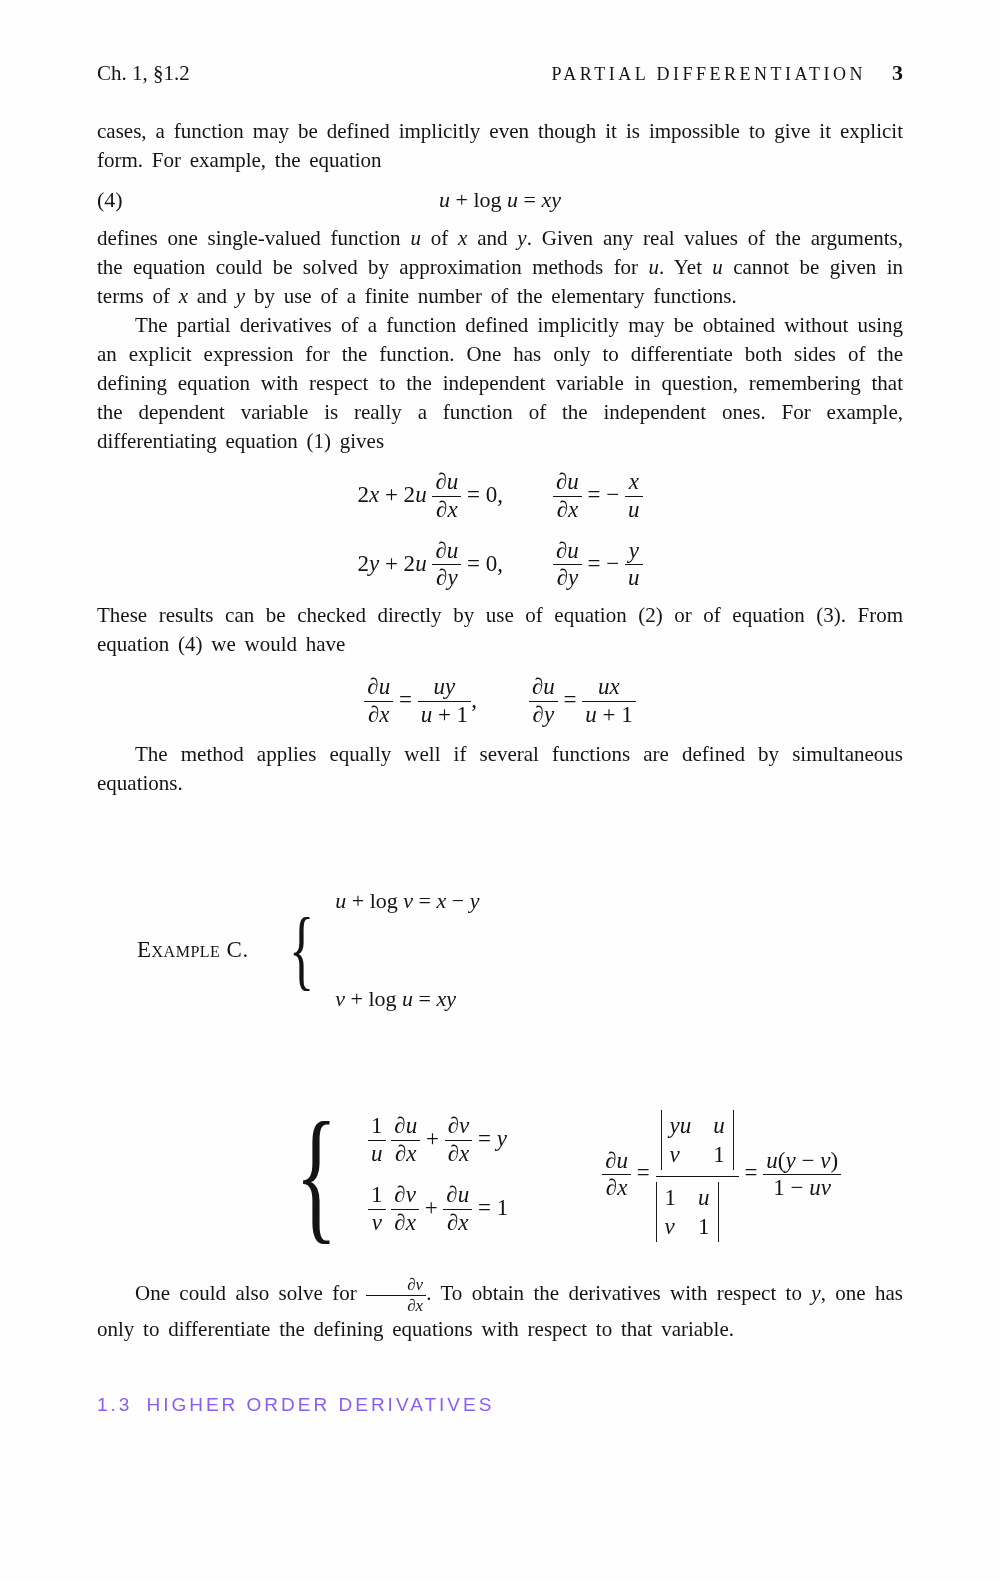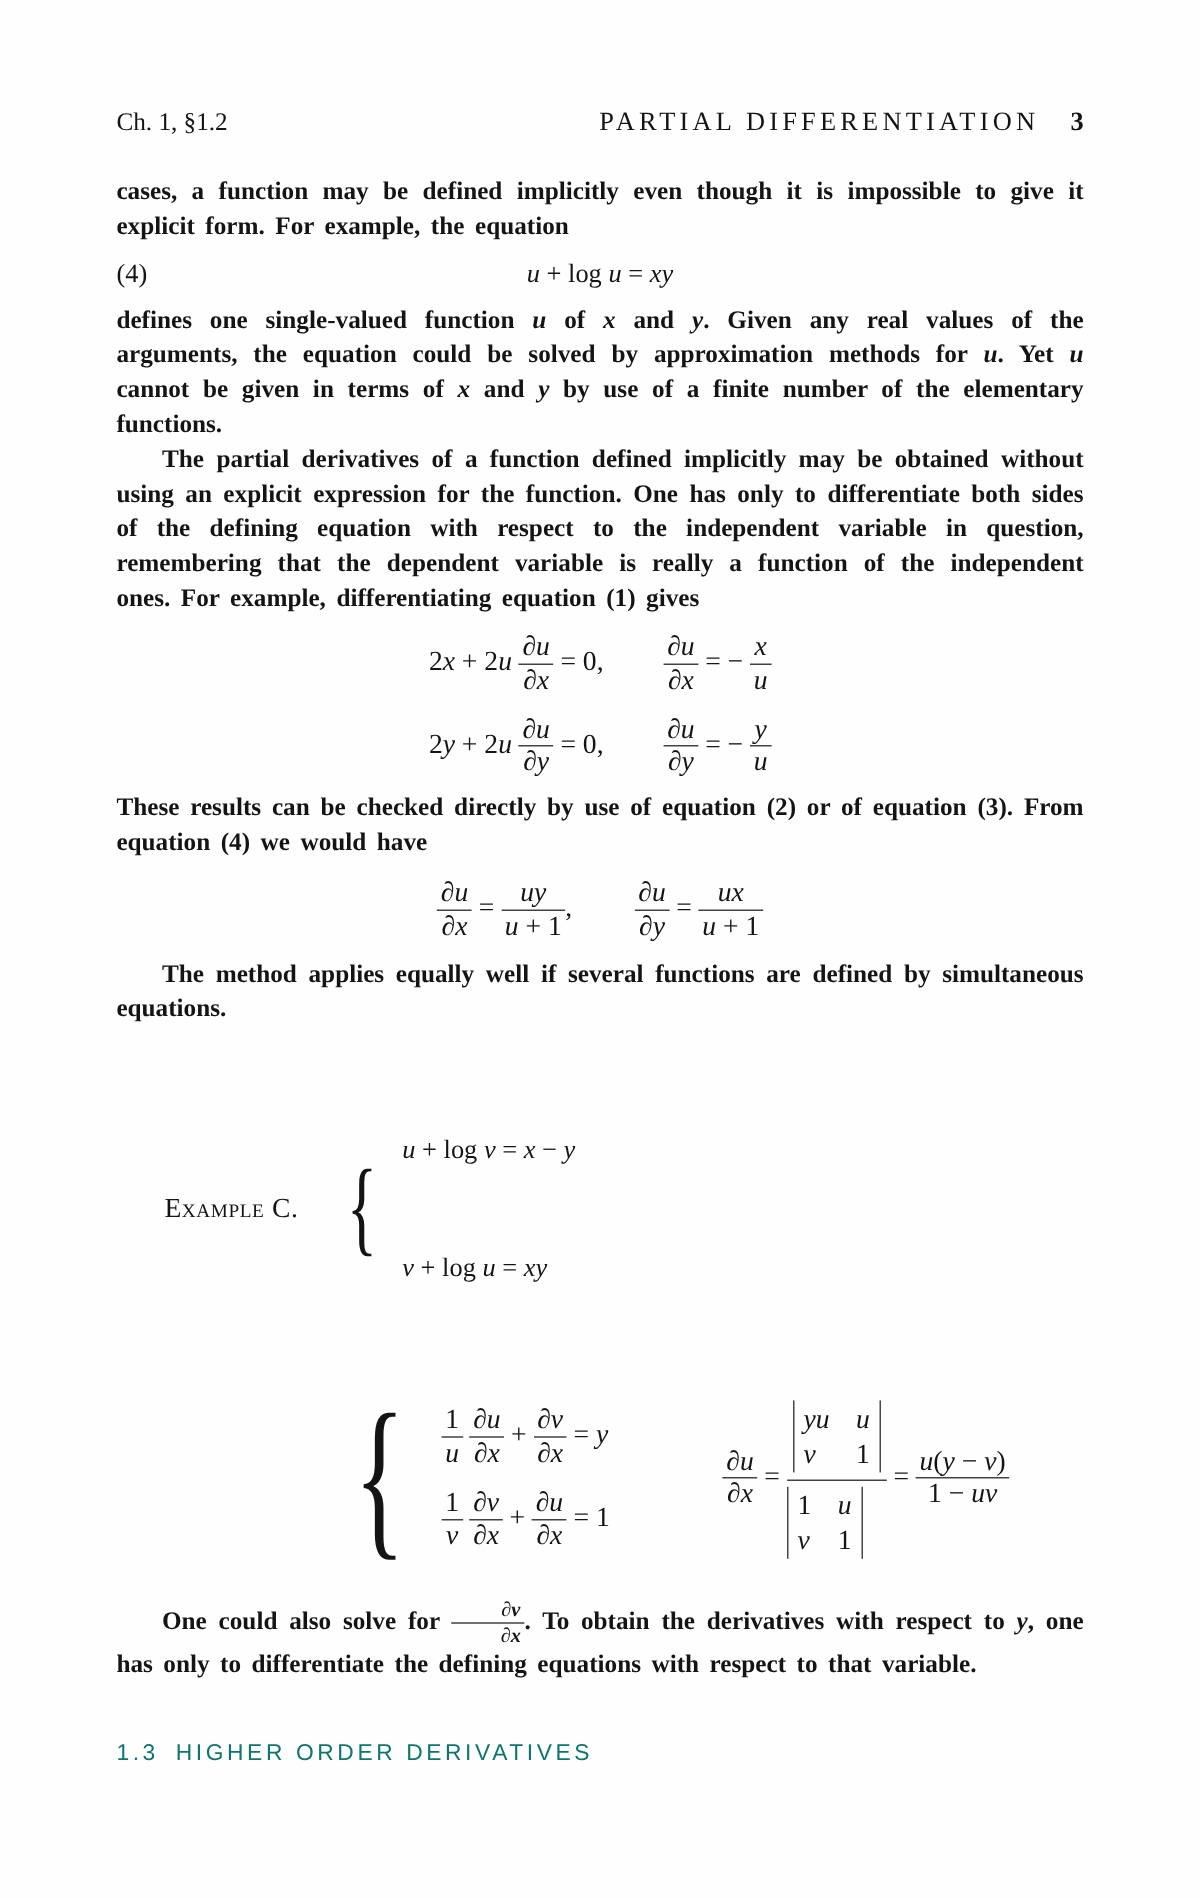--- a/index.html
+++ b/index.html
@@ -2,30 +2,30 @@
 <html><head>
 <meta charset="utf-8">
 <style>
   html,body { margin:0; padding:0; background:#e8e8e8; }
   .page {
     position:relative; width:1000px; height:1582px; margin:0 auto;
     background:#fefefe; color:#141414; overflow:hidden;
     font-family:"Liberation Serif","DejaVu Serif",serif;
     font-size:21px;
   }
-  .content { padding:88px 97px 0 97px; }
+  .content { padding:60px 97px 0 97px; }
 
   
   .pg-header { display:flex; align-items:baseline; }
   .chapter { font-size:21px; }
-  .running { margin-left:auto; font-size:22px; letter-spacing:3.5px; }
+  .running { margin-left:auto; font-size:18px; letter-spacing:3.5px; }
   .pagenum { margin-left:26px; font-size:22px; font-weight:bold; }
 
   
-  .p { text-align:justify; line-height:29px; margin:0; word-spacing:3.5px;font-weight:bold; }
+  .p { text-align:justify; line-height:29px; margin:0; word-spacing:3.5px; }
   .indent { text-indent:38px; }
   .it { font-style:italic; }
 
   
   .m span { white-space:pre; }
   .frac { display:inline-block; vertical-align:middle; text-align:center; line-height:1.08; }
   .frac .num { display:block; border-bottom:1.5px solid currentColor; padding:0 3px 1px; }
   .frac .den { display:block; padding:1px 3px 0; }
   .frac.small { font-size:17px; line-height:1.05; }
 
@@ -62,21 +62,21 @@
   .det { display:inline-block; border-left:1.6px solid #1a1a1a; border-right:1.6px solid #1a1a1a;
          padding:1px 8px; vertical-align:middle; }
   .drow { display:flex; justify-content:space-between; column-gap:22px; line-height:29px; }
 
   .p6 { margin-top:8px; }
   .p4m { margin-top:6px; }
   .p5m { margin-top:12px; }
 
   
   .sec-head { margin-top:50px; font-family:"Liberation Sans","DejaVu Sans",sans-serif;
-              font-size:19px; letter-spacing:3px; color:#0f766e; }
+              font-size:19px; letter-spacing:3px; color:#8b5cf6; }
   .sec-num { margin-right:14px; }
   .p7 { margin-top:30px; }
 </style>
 </head>
 <body>
 
 <div class="page">
   <div class="content">
 
     <div class="pg-header">

